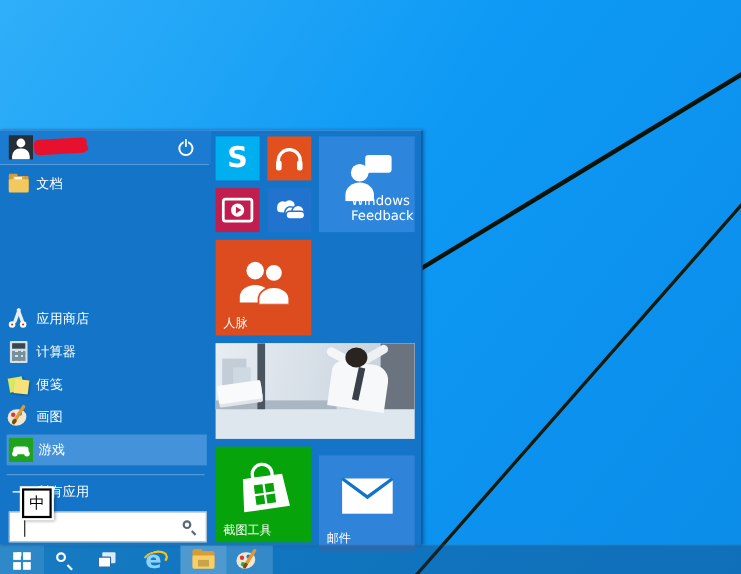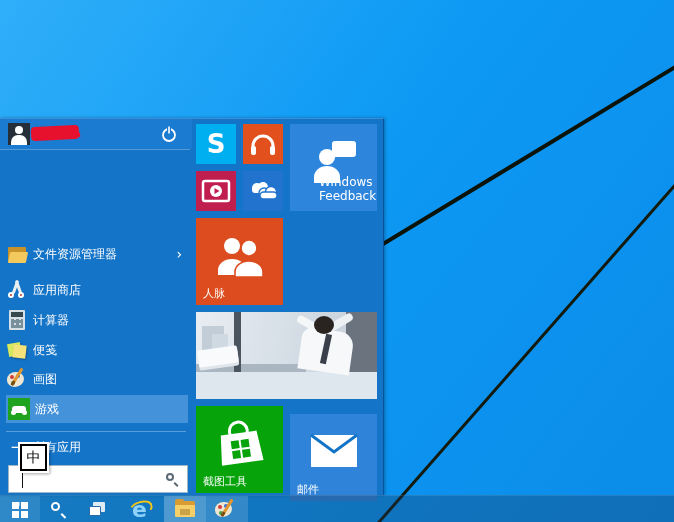--- a/index.html
+++ b/index.html
@@ -158,27 +158,28 @@
         <div id="power">
           <svg width="18" height="18" viewBox="0 0 18 18">
             <circle cx="9" cy="10" r="6" fill="none" stroke="#ffffff" stroke-width="1.8"></circle>
             <rect x="7" y="1" width="4" height="5" fill="#1a7bd1"></rect>
             <rect x="8.2" y="1.5" width="1.6" height="7" fill="#ffffff"></rect>
           </svg>
         </div>
         <div class="hr"></div>
       </div>
 
-      <div class="mi" style="top:122px">
-        <span class="ic">
-            <i class="openfold-back"></i>
-            <i class="openfold-front"></i>
-          </span>
-        <span class="ml">文件资源管理器</span>
-        <span class="chev">›</span>
+      <div class="mi" style="top:35px">
+        <span class="ic">
+            <i class="fold-tab"></i>
+            <i class="fold-back"></i>
+            <i class="page"></i>
+            <i class="fold-front"></i>
+          </span>
+        <span class="ml">文档</span>
       </div>
       <div class="mi" style="top:158px">
         <span class="ic">
             <i class="snip-b1"></i>
             <i class="snip-b2"></i>
             <i class="snip-c1"></i>
             <i class="snip-c2"></i>
           </span>
         <span class="ml">应用商店</span>
       </div>

